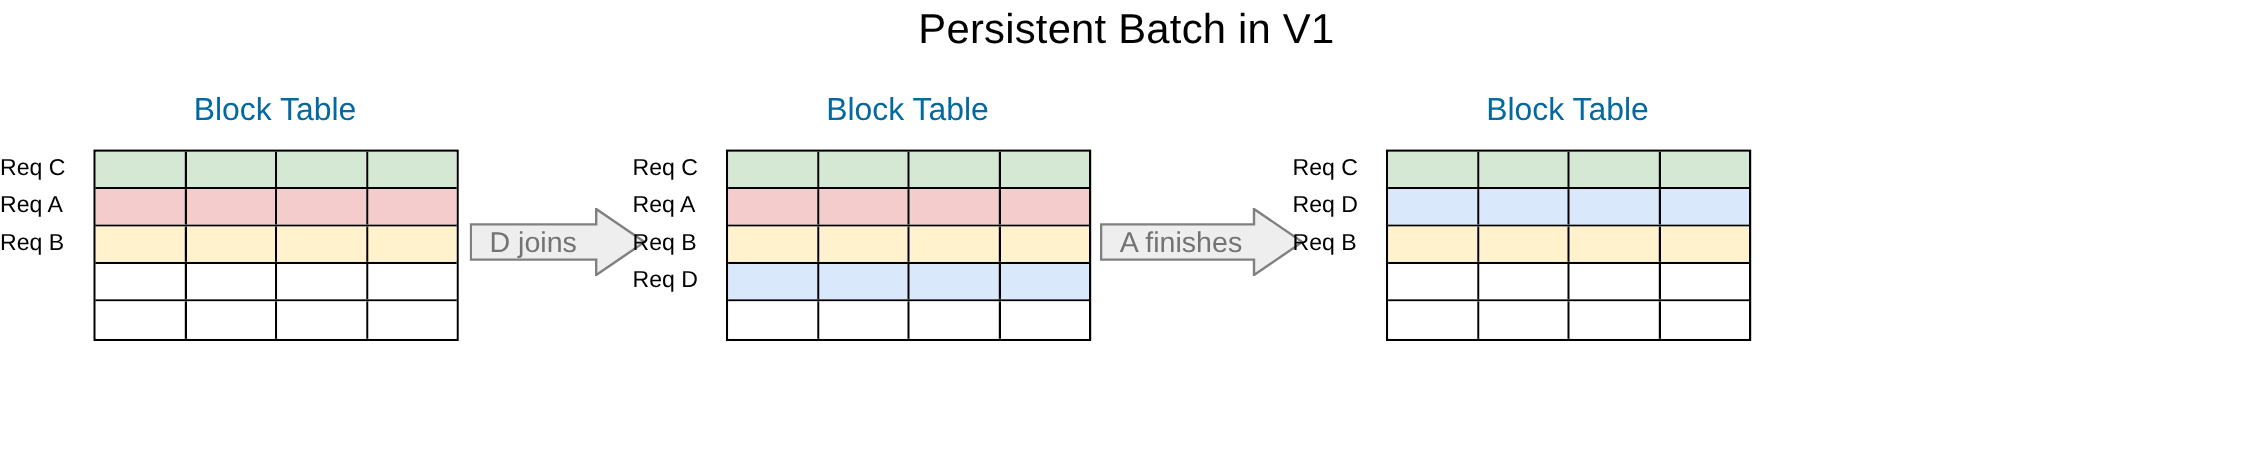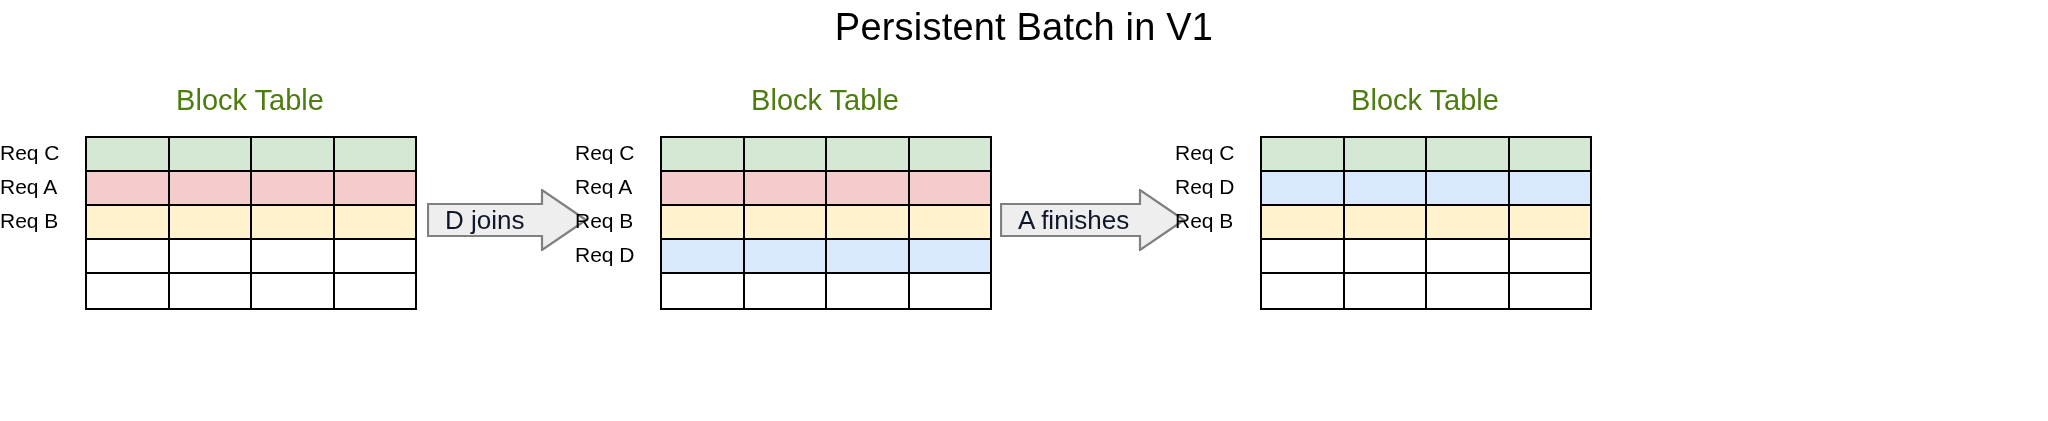--- a/index.html
+++ b/index.html
@@ -35,21 +35,21 @@
   .stage {
     position: absolute;
     top: 0;
     height: 421px;
   }
   .stage-caption {
     position: absolute;
     top: 84px;
     text-align: center;
     font-size: 29px;
-    color: #4d7c0f;
+    color: #0369a1;
     white-space: nowrap;
   }
   .row-labels {
     position: absolute;
     top: 136px;
     white-space: nowrap;
   }
   .row-label {
     height: 34px;
     line-height: 34px;
@@ -104,21 +104,21 @@
     position: absolute;
     left: 0;
     top: 0;
     height: 100%;
     display: flex;
     align-items: center;
     justify-content: flex-start;
     padding-left: 18px;
     box-sizing: border-box;
     font-size: 26px;
-    color: #0f172a;
+    color: #737373;
     white-space: nowrap;
     pointer-events: none;
   }
 </style>
 </head>
 <body>
 
 <div id="canvas">
 
   <div class="page-title">Persistent Batch in V1</div>

